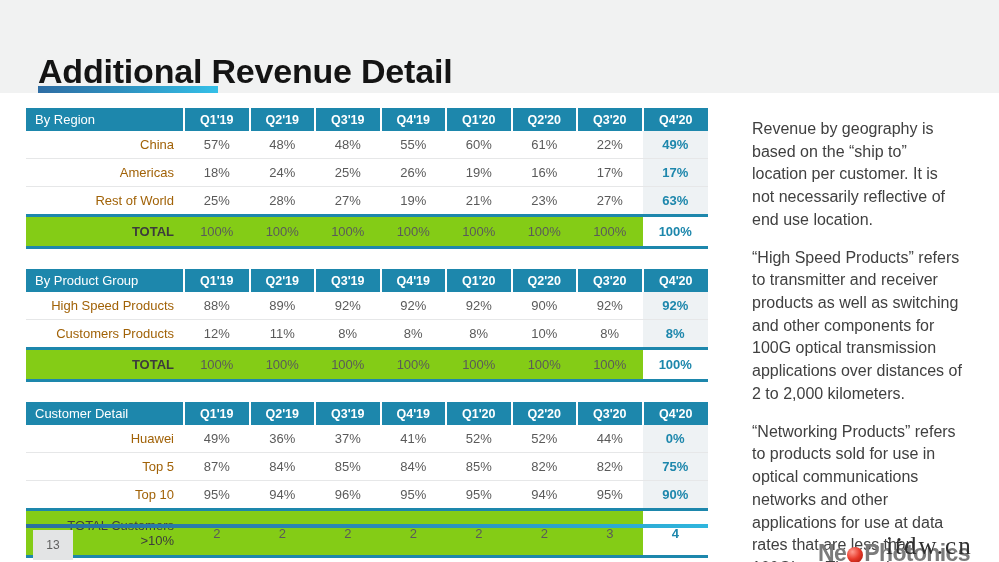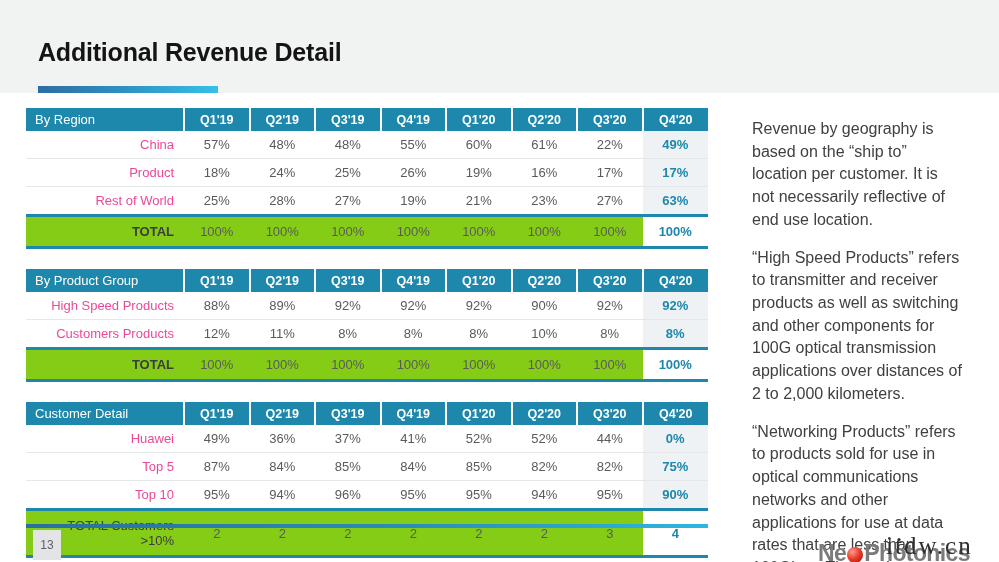--- a/index.html
+++ b/index.html
@@ -29,22 +29,22 @@
     position: absolute;
     left: 0;
     top: 0;
     width: 999px;
     height: 93px;
     background: #f1f2f2;
   }
   .slide-title {
     position: absolute;
     left: 38px;
-    top: 38px;
-    font-size: 25px;
+    top: 52px;
+    font-size: 34px;
     font-weight: bold;
     color: #141414;
     letter-spacing: -0.2px;
     white-space: nowrap;
   }
   .title-rule {
     position: absolute;
     left: 38px;
     top: 86px;
     width: 180px;
@@ -100,21 +100,21 @@
     height: 27px;
     padding: 0 9px;
     text-align: center;
     vertical-align: middle;
     border-bottom: 1px solid #e6e7e8;
     background: #ffffff;
     white-space: nowrap;
   }
   .grid tbody td.row-label {
     text-align: right;
-    color: #ec4899;
+    color: #a16207;
     font-size: 13px;
     padding-right: 10px;
   }
   .grid tbody td.hl {
     background: #eef2f4;
     color: #1d87ac;
     font-weight: bold;
   }
 
   
@@ -166,21 +166,21 @@
     left: 26px;
     top: 524px;
     width: 682px;
     height: 4px;
     background: linear-gradient(to right, #2a6f9e 0%, #2a8cb8 55%, #2fb6de 100%);
   }
   .page-chip {
     position: absolute;
     left: 33px;
     top: 530px;
-    width: 28px;
+    width: 40px;
     height: 30px;
     background: #e3e4e5;
     color: #606060;
     font-size: 12px;
     display: flex;
     align-items: center;
     justify-content: center;
   }
 
   .logo {
@@ -274,21 +274,21 @@
             <td>57%</td>
             <td>48%</td>
             <td>48%</td>
             <td>55%</td>
             <td>60%</td>
             <td>61%</td>
             <td>22%</td>
             <td class="hl">49%</td>
           </tr>
           <tr>
-            <td class="row-label">Product</td>
+            <td class="row-label">Americas</td>
             <td>18%</td>
             <td>24%</td>
             <td>25%</td>
             <td>26%</td>
             <td>19%</td>
             <td>16%</td>
             <td>17%</td>
             <td class="hl">17%</td>
           </tr>
           <tr class="pre-total">

